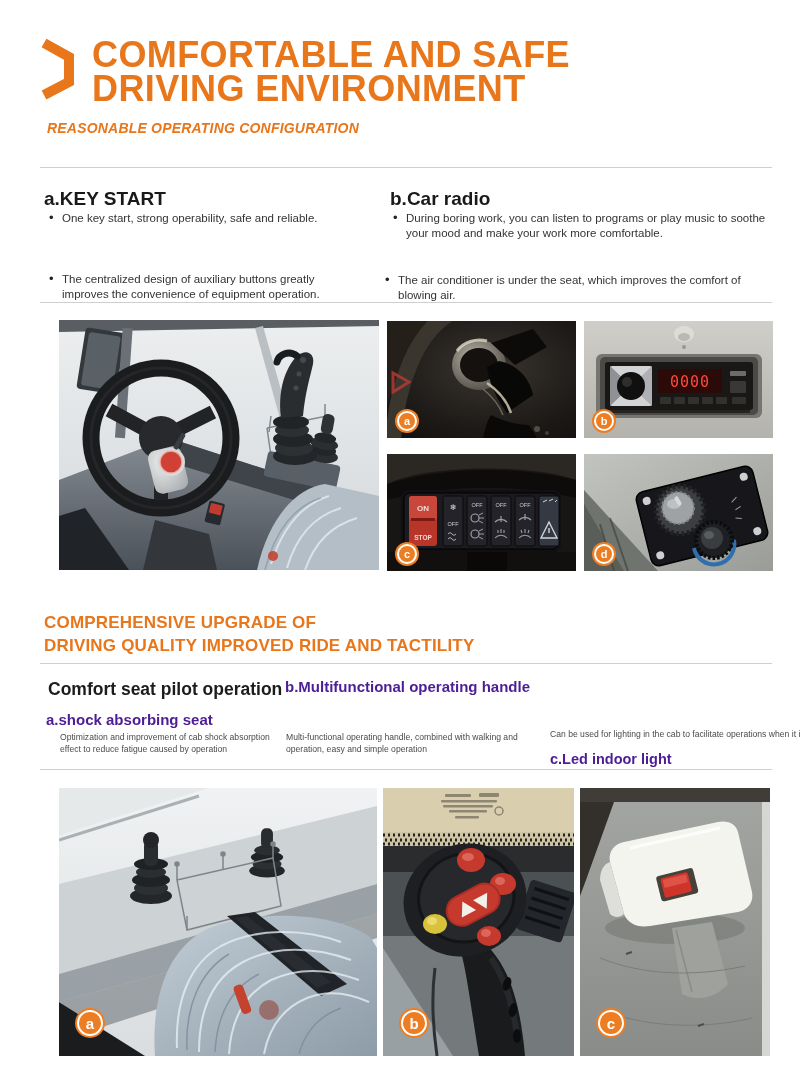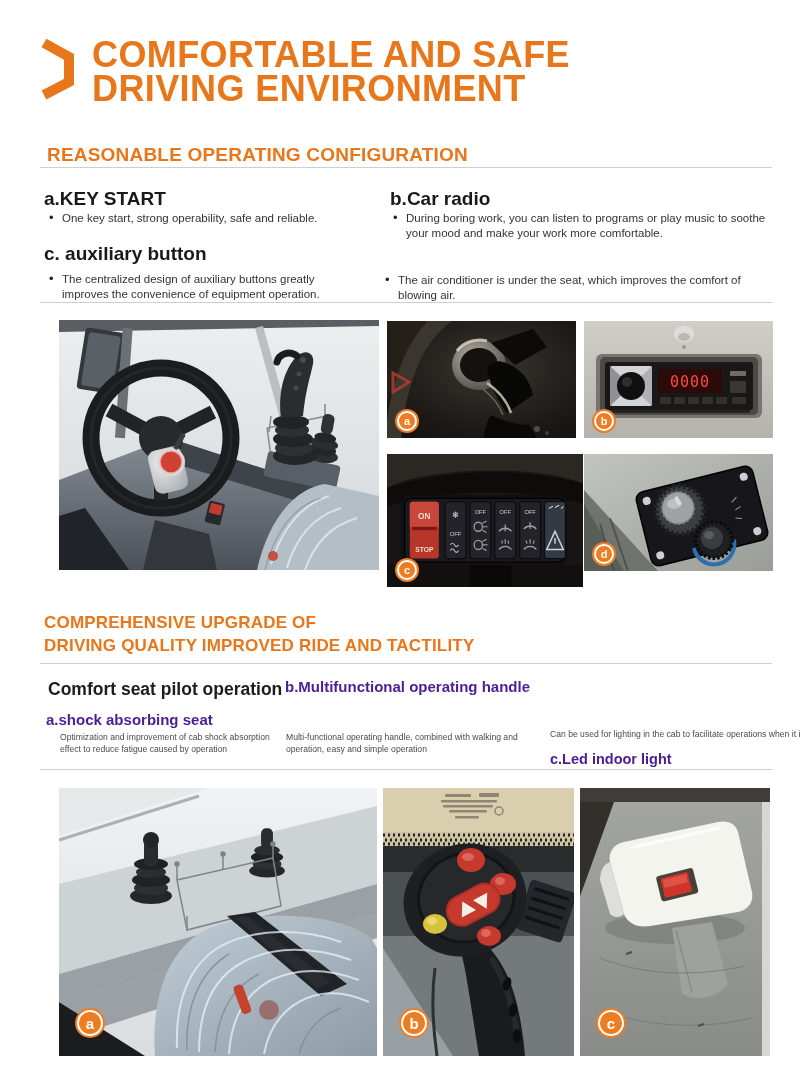--- a/index.html
+++ b/index.html
@@ -6,21 +6,21 @@
   .page {position:relative; width:800px; height:1086px; background:#fff;
          font-family:"Liberation Sans", sans-serif; overflow:hidden;}
 
   
   .hdr {position:absolute; left:40px; top:38px; display:flex; align-items:flex-start;}
   .hdr-icon {width:36px; height:62px; margin-right:16px;}
   .hdr-title {color:#e8761b; font-size:36px; font-weight:bold; line-height:34px; letter-spacing:.4px;}
 
   
   .sec-title {position:absolute; color:#e8761b; font-weight:bold;}
-  #s1-title {left:47px; top:144px; font-size:19px; letter-spacing:.2px;}
+  #s1-title {left:47px; top:120px; font-size:14px; letter-spacing:.2px;font-style:italic;}
   #s2-title {left:44px; top:611px; font-size:17px; line-height:23px; letter-spacing:.2px;}
   .rule {position:absolute; left:40px; width:732px; height:0; border-top:1px solid #cfcfcf;}
   #rule1 {top:167px;} #rule2 {top:302px;} #rule3 {top:663px;} #rule4 {top:769px;}
 
   
   .feat-h {position:absolute; color:#191919; font-weight:bold; font-size:19px;}
   .feat-b {position:absolute; color:#333333; font-size:11.5px; line-height:15px;}
   .bullet {position:relative; padding-left:14px;}
   .bullet::before {content:"\2022"; position:absolute; left:1px; top:-1px; font-size:13px; color:#222;}
   #f1h {left:44px;  top:188px;}
@@ -42,21 +42,21 @@
   #g2b {left:286px; top:732px; width:242px;}
   #g3h {left:550px; top:710px; font-size:14.5px;margin-top:41px;}
   #g3b {left:550px; top:729px; width:248px; white-space:nowrap;}
 
   
   .photo {position:absolute; overflow:hidden; background:#d8d8d8;margin-left:19px;}
   .photo > svg {position:absolute; left:0; top:0; width:100%; height:100%; display:block;}
   #p-cab    {left:40px;  top:320px; width:320px; height:250px;}
   #p-key    {left:368px; top:321px; width:189px; height:117px;}
   #p-radio  {left:565px; top:321px; width:189px; height:117px;}
-  #p-switch {left:368px; top:454px; width:189px; height:133px;padding-left:7px;}
+  #p-switch {left:368px; top:454px; width:189px; height:117px;}
   #p-knobs  {left:565px; top:454px; width:189px; height:117px;}
   #p-seat   {left:40px;  top:788px; width:318px; height:268px;}
   #p-handle {left:364px; top:788px; width:191px; height:268px;}
   #p-light  {left:561px; top:788px; width:190px; height:268px;}
 
   
   .badge {position:absolute; display:flex; align-items:center; justify-content:center;
           background:#ed7d23; color:#fff; border-radius:50%;
           border:2px solid #fff; box-shadow:0 0 0 2px #ed7d23; font-weight:bold; z-index:3;}
   .badge-sm {width:16px; height:16px; font-size:11px; left:10px; bottom:7px;}
@@ -86,21 +86,20 @@
   <div class="feat-h" id="f1h">a.KEY START</div>
   <div class="feat-b" id="f1b">
     <div class="bullet">One key start, strong operability, safe and reliable.</div>
   </div>
 
   <div class="feat-h" id="f2h">b.Car radio</div>
   <div class="feat-b" id="f2b">
     <div class="bullet">During boring work, you can listen to programs or play music to soothe your mood and make your work more comfortable.</div>
   </div>
 
-  <div class="feat-h" id="f3h">c. auxiliary button</div>
   <div class="feat-b" id="f3b">
     <div class="bullet">The centralized design of auxiliary buttons greatly improves the convenience of equipment operation.</div>
   </div>
 
   <div class="feat-b" id="f4b">
     <div class="bullet">The air conditioner is under the seat, which improves the comfort of blowing air.</div>
   </div>
 
   <div class="rule" id="rule2"></div>
 

